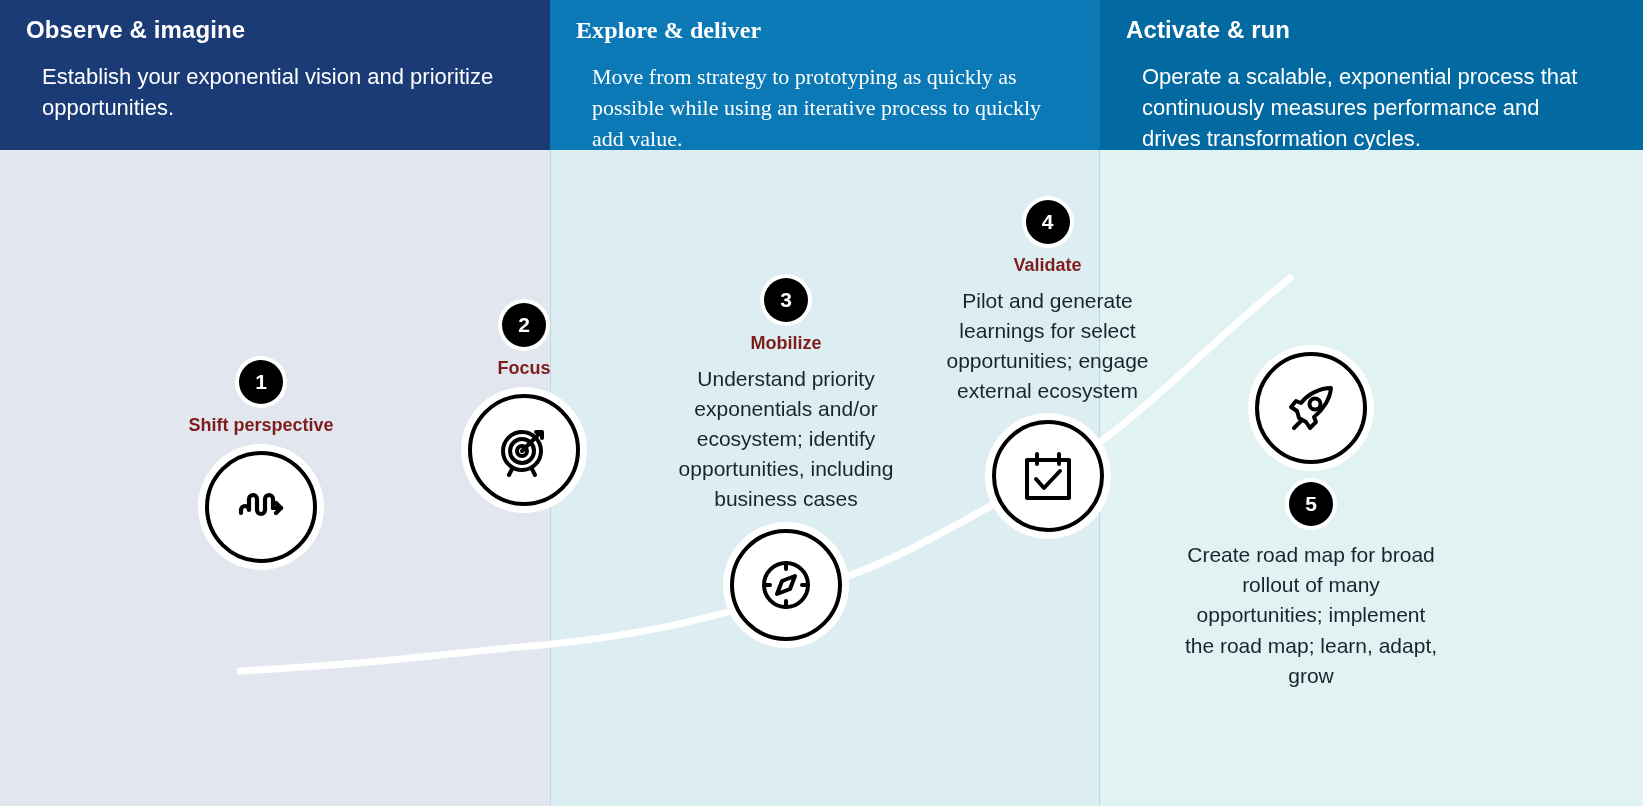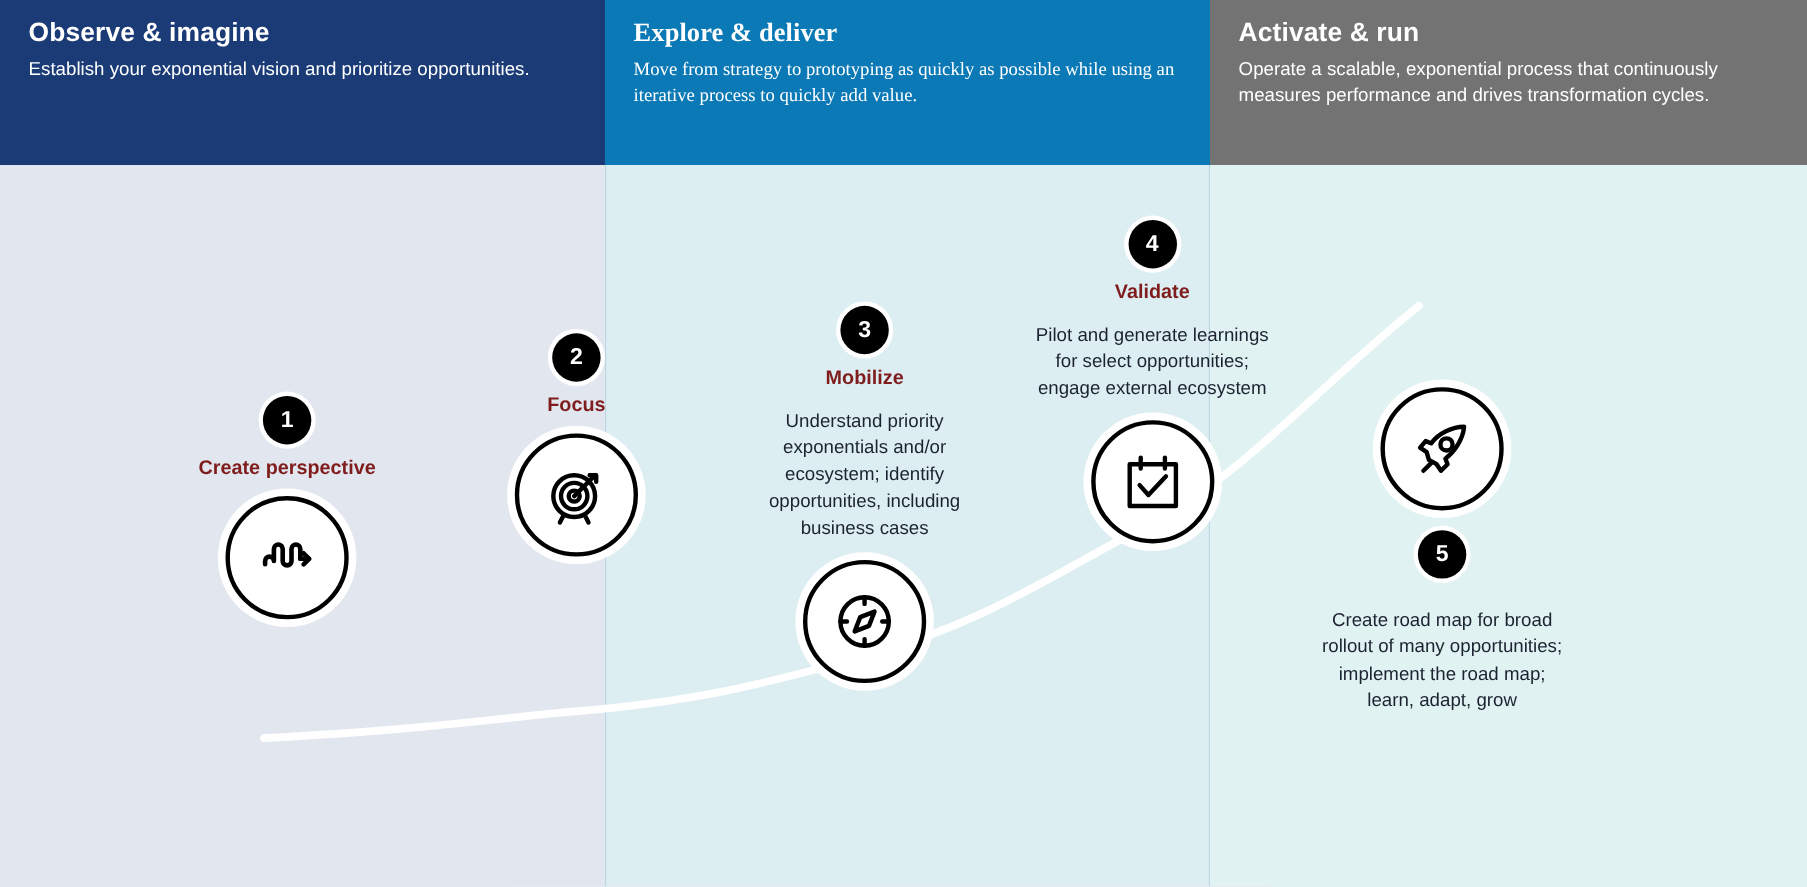--- a/index.html
+++ b/index.html
@@ -16,39 +16,39 @@
   .band{height:100%;}
   .band.b1{width:550px;background:#e2e6ef;}
   .band.b2{width:548px;background:#ddeef3;border-left:1px solid #bcd6e2;border-right:1px solid #bcd6e2;}
   .band.b3{width:543px;background:#e1f2f3;}
 
   
   .headers{position:absolute;top:0;left:0;width:1643px;height:150px;display:flex;z-index:5;}
   .hdr{height:150px;padding:16px 26px 14px 26px;box-sizing:border-box;color:#ffffff;}
   .hdr.h1{width:550px;background:#1b3b77;}
   .hdr.h2{width:550px;background:#0b79b5;font-family:Liberation Serif, serif;}
-  .hdr.h3{width:543px;background:#737373;}
+  .hdr.h3{width:543px;background:#0369a1;}
   .hdr-title{font-size:24px;font-weight:bold;line-height:1.2;margin:0 0 6px 0;letter-spacing:.1px;}
-  .hdr-sub{font-size:17px;line-height:1.42;margin:0;font-weight:400;}
+  .hdr-sub{font-size:22px;line-height:1.42;margin:16px;font-weight:400;}
 
   
   .curve{position:absolute;top:150px;left:0;width:1643px;height:656px;z-index:1;}
 
   
   .step{position:absolute;z-index:3;text-align:center;}
   .badge{
     width:44px;height:44px;border-radius:50%;
     background:#000000;color:#ffffff;
     font-size:21px;font-weight:bold;
     display:flex;align-items:center;justify-content:center;
     margin:0 auto 10px auto;
     box-shadow:0 0 0 4px #ffffff;
   }
   .step-title{font-size:18px;font-weight:bold;color:#7f1d1d;margin:0 0 9px 0;line-height:1.25;}
-  .step-desc{font-size:17px;color:#1b2330;line-height:1.44;margin:16px;}
+  .step-desc{font-size:21px;color:#1b2330;line-height:1.44;margin:4px;}
   .icon-wrap{
     width:112px;height:112px;border-radius:50%;
     background:#ffffff;border:4px solid #000000;
     margin:14px auto 0 auto;
     display:flex;align-items:center;justify-content:center;
     box-shadow:0 0 0 7px #ffffff;
     box-sizing:border-box;
   }
   .icon-wrap svg{display:block;}
 
@@ -89,21 +89,21 @@
       <p class="hdr-sub">Move from strategy to prototyping as quickly as possible while using an iterative process to quickly add value.</p>
     </div>
     <div class="hdr h3">
       <p class="hdr-title">Activate &amp; run</p>
       <p class="hdr-sub">Operate a scalable, exponential process that continuously measures performance and drives transformation cycles.</p>
     </div>
   </div>
 
   <div class="step" id="step-1">
     <div class="badge">1</div>
-    <p class="step-title">Create perspective</p>
+    <p class="step-title">Shift perspective</p>
     <div class="icon-wrap">
       <span>
         <svg width="64" height="64" viewBox="0 0 64 64" fill="none" stroke="#000" stroke-width="4.2" stroke-linecap="round" stroke-linejoin="round">
           <path d="M12 38 v-3 a4 4 0 0 1 8 0 v-11 a4 4 0 0 1 8 0 v11 a4 4 0 0 0 8 0 v-11 a4 4 0 0 1 8 0 v9"></path>
           <path d="M44 33 h8"></path>
           <path d="M47 28 l5 5 l-5 5"></path>
         </svg>
       </span>
     </div>
   </div>

